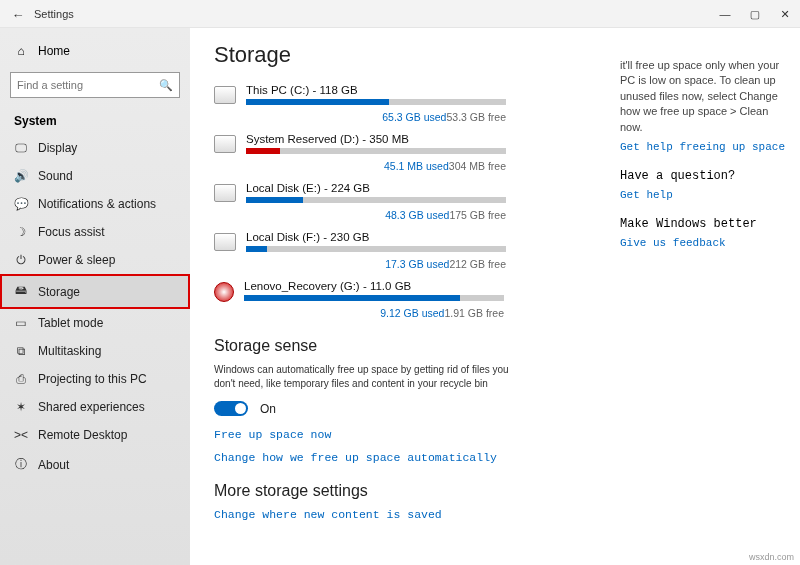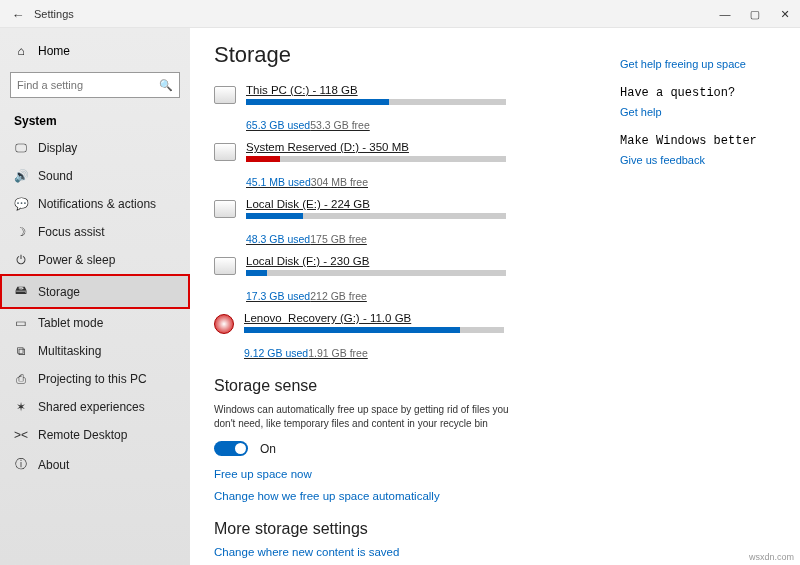--- a/index.html
+++ b/index.html
@@ -17,36 +17,36 @@
 .searchbox input { border: 0; outline: 0; flex: 1; font-size: 11px; background: transparent; }
 .searchbox .si { font-size: 11px; color: #555; }
 .group-title { padding: 8px 14px 6px; font-size: 12px; font-weight: 600; color: #000; }
 .navitem { display: flex; align-items: center; gap: 10px; padding: 7px 14px; font-size: 12px; color: #222; cursor: pointer; }
 .navitem.selected { background: #d8d8d8; border: 2px solid #d90000; padding: 5px 12px; }
 .navitem .icn { width: 14px; text-align: center; font-size: 12px; color: #333; }
 .main { flex: 1; padding: 14px 20px 10px 24px; overflow-y: auto; font-size: 12px; color: #222; }
 .right { width: 180px; padding: 30px 14px 0 0; font-size: 11px; color: #444; }
 h1 { font-weight: 400; font-size: 22px; margin-bottom: 16px; }
 h2 { font-weight: 400; font-size: 16px; margin: 18px 0 8px; }
-.drive { display: flex; gap: 10px; margin-bottom: 10px; text-decoration: underline; }
+.drive { display: flex; gap: 10px; margin-bottom: 10px; }
 .drive-icon { width: 22px; height: 18px; border: 1px solid #999; border-radius: 2px; background: linear-gradient(#fff,#ddd); margin-top: 2px; flex-shrink: 0; position: relative; }
 .drive-icon.lenovo { border-radius: 50%; background: radial-gradient(#fff,#c00); border-color: #a00; width: 20px; height: 20px; }
 .drive-body { flex: 1; }
 .drive-title { font-size: 11.5px; color: #111; margin-bottom: 3px; }
 .bar { height: 6px; background: #ccc; position: relative; width: 260px; }
 .bar .fill { height: 100%; background: #0067c0; }
 .bar .fill.red { background: #c00; }
-.drive-stats { display: flex; justify-content: flex-start; width: 260px; font-size: 10.5px; margin-top: 14px; }
+.drive-stats { display: flex; justify-content: flex-end; width: 260px; font-size: 10.5px; margin-top: 6px; }
 .used { color: #0067c0; }
 .free { color: #666; }
 .desc { font-size: 10px; color: #333; line-height: 1.4; margin-bottom: 10px; max-width: 300px; }
 .toggle { display: flex; align-items: center; gap: 12px; margin-bottom: 12px; }
 .toggle-track { width: 34px; height: 15px; border-radius: 8px; background: #0067c0; position: relative; }
 .toggle-thumb { width: 11px; height: 11px; background: #fff; border-radius: 50%; position: absolute; top: 2px; right: 2px; }
-.link { color: #0067c0; font-size: 11.5px; cursor: pointer; display: block; margin-bottom: 10px; }
+.link { color: #0067c0; font-size: 11.5px; cursor: pointer; display: block; margin-bottom: 10px; font-family: Liberation Mono, monospace; }
 .right p { line-height: 1.4; margin-bottom: 6px; }
 .right .link { font-size: 11px; margin-bottom: 16px; }
 .right h3 { font-weight: 400; font-size: 12px; color: #000; margin-bottom: 6px; font-family: Liberation Mono, monospace; }
 .watermark { position: absolute; bottom: 3px; right: 6px; font-size: 9px; color: #999; }
 </style>
 </head>
 <body>
 
 <div class="titlebar">
   <span class="back">←</span>
@@ -198,20 +198,21 @@
         </div>
       <span>On</span>
     </div>
     <a class="link">Free up space now</a>
     <a class="link">Change how we free up space automatically</a>
     <h2>More storage settings</h2>
     <a class="link">Change where new content is saved</a>
   </div>
 
   <div class="right">
+    <p>it'll free up space only when your PC is low on space. To clean up unused files now, select Change how we free up space &gt; Clean now.</p>
     <a class="link">Get help freeing up space</a>
     <h3>Have a question?</h3>
     <a class="link">Get help</a>
     <h3>Make Windows better</h3>
     <a class="link">Give us feedback</a>
   </div>
 </div>
 
 <div class="watermark">wsxdn.com</div>
 

